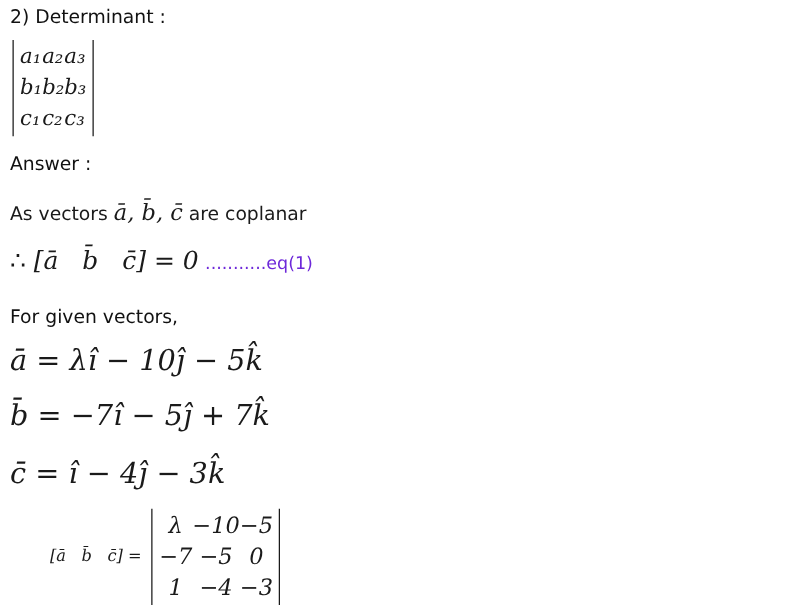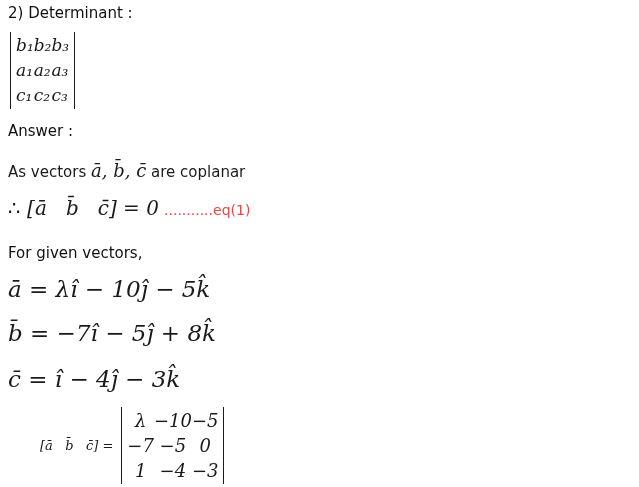--- a/index.html
+++ b/index.html
@@ -38,21 +38,21 @@
   #identity .expansion{font-size:17px;margin-left:5px;letter-spacing:0.2px;}
 
   #heading{left:8px;top:4px;}
   #answer-label{left:8px;top:122px;}
 
   #coplanar{left:8px;top:160px;font-size:15px;}
   #coplanar .math{font-size:18px;margin-top:28px;}
 
   #triple-zero{left:8px;top:196px;}
   #triple-zero .math{font-size:20px;text-align:center;}
-  #triple-zero .eqref{font-size:14px;color:#ef4444;}
+  #triple-zero .eqref{font-size:14px;color:#6d28d9;}
 
   #given-label{left:8px;top:244px;}
 
   .vec-line{left:8px;font-size:23px;}
   #vec-a{top:276px;}
   #vec-b{top:320px;}
   #vec-c{top:366px;}
 
   #triple-det{left:8px;top:407px;}
   #triple-det .lhs{font-size:13px;margin-right:8px;margin-left:32px;}
@@ -62,28 +62,28 @@
 
 <div>
 
   <div id="heading" class="abs label sans">2) Determinant :</div>
 
   <div id="identity" class="abs det-row">
     <div class="bars">
       <table class="mtx mtx-sym">
         <tbody>
             <tr>
+          <td>a₁</td>
+          <td>a₂</td>
+          <td>a₃</td>
+        </tr>
+        <tr>
           <td>b₁</td>
           <td>b₂</td>
           <td>b₃</td>
-        </tr>
-        <tr>
-          <td>a₁</td>
-          <td>a₂</td>
-          <td>a₃</td>
         </tr>
         <tr>
           <td>c₁</td>
           <td>c₂</td>
           <td>c₃</td>
         </tr>
       </tbody>
         </table>
     </div>
   </div>
@@ -98,21 +98,21 @@
 
   <div id="triple-zero" class="abs">
     <span class="math pre">∴ [ā   b̄   c̄] = 0</span>
     <span class="eqref sans">...........eq(1)</span>
   </div>
 
   <div id="given-label" class="abs label sans">For given vectors,</div>
 
   <div id="vec-a" class="abs vec-line math">ā = λî − 10ĵ − 5k̂</div>
 
-  <div id="vec-b" class="abs vec-line math">b̄ = −7î − 5ĵ + 8k̂</div>
+  <div id="vec-b" class="abs vec-line math">b̄ = −7î − 5ĵ + 7k̂</div>
 
   <div id="vec-c" class="abs vec-line math">c̄ = î − 4ĵ − 3k̂</div>
 
   <div id="triple-det" class="abs det-row">
     <span class="lhs math pre">[ā   b̄   c̄] =</span>
     <div class="bars">
       <table class="mtx mtx-num">
         <tbody>
             <tr>
           <td>λ</td>

